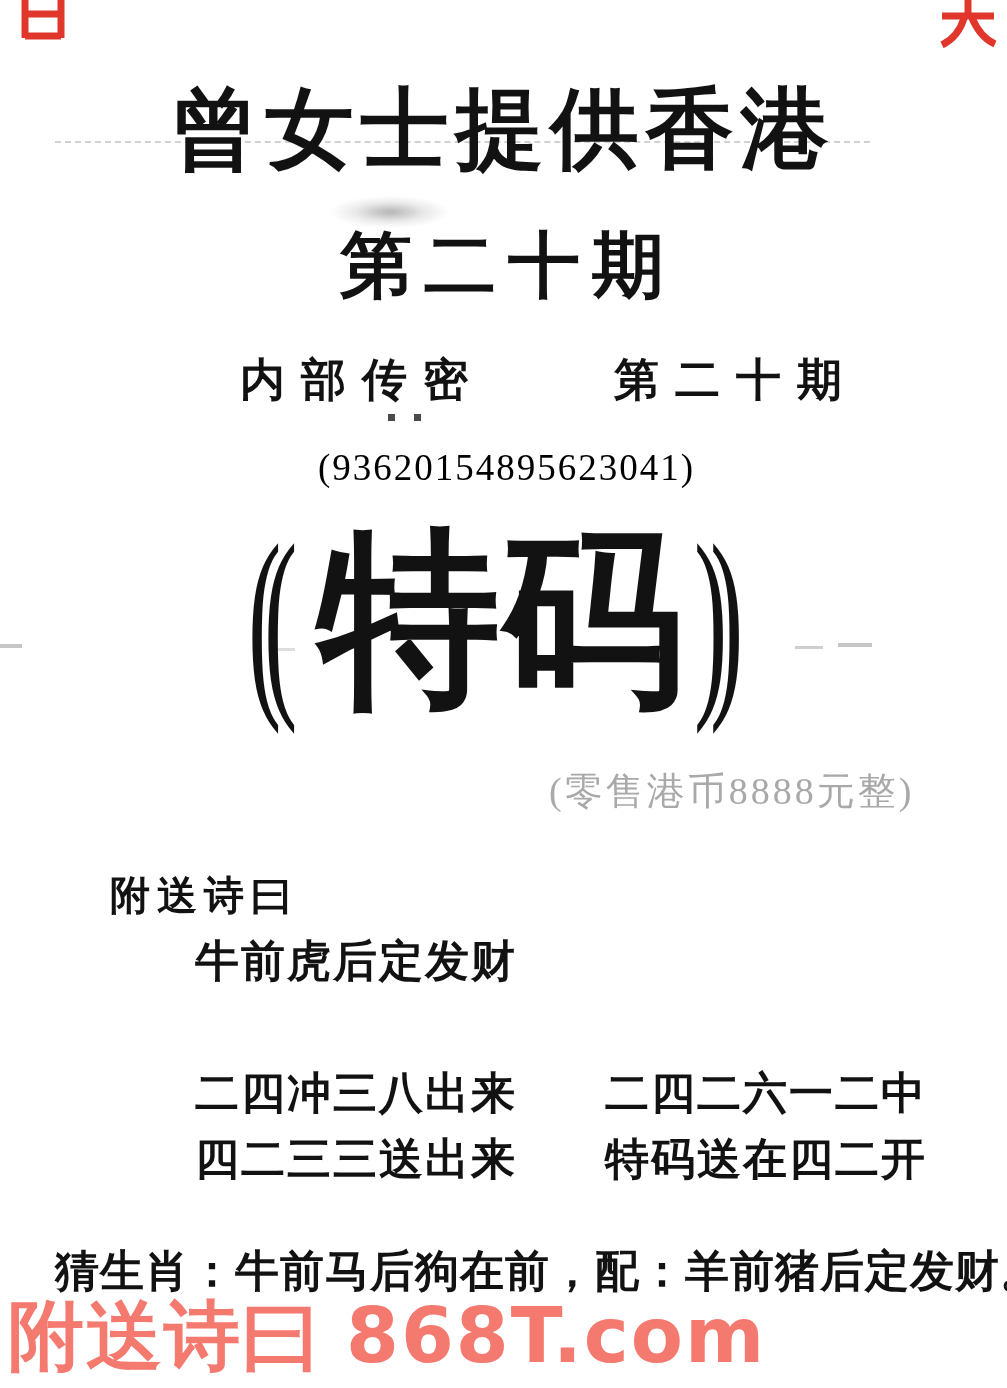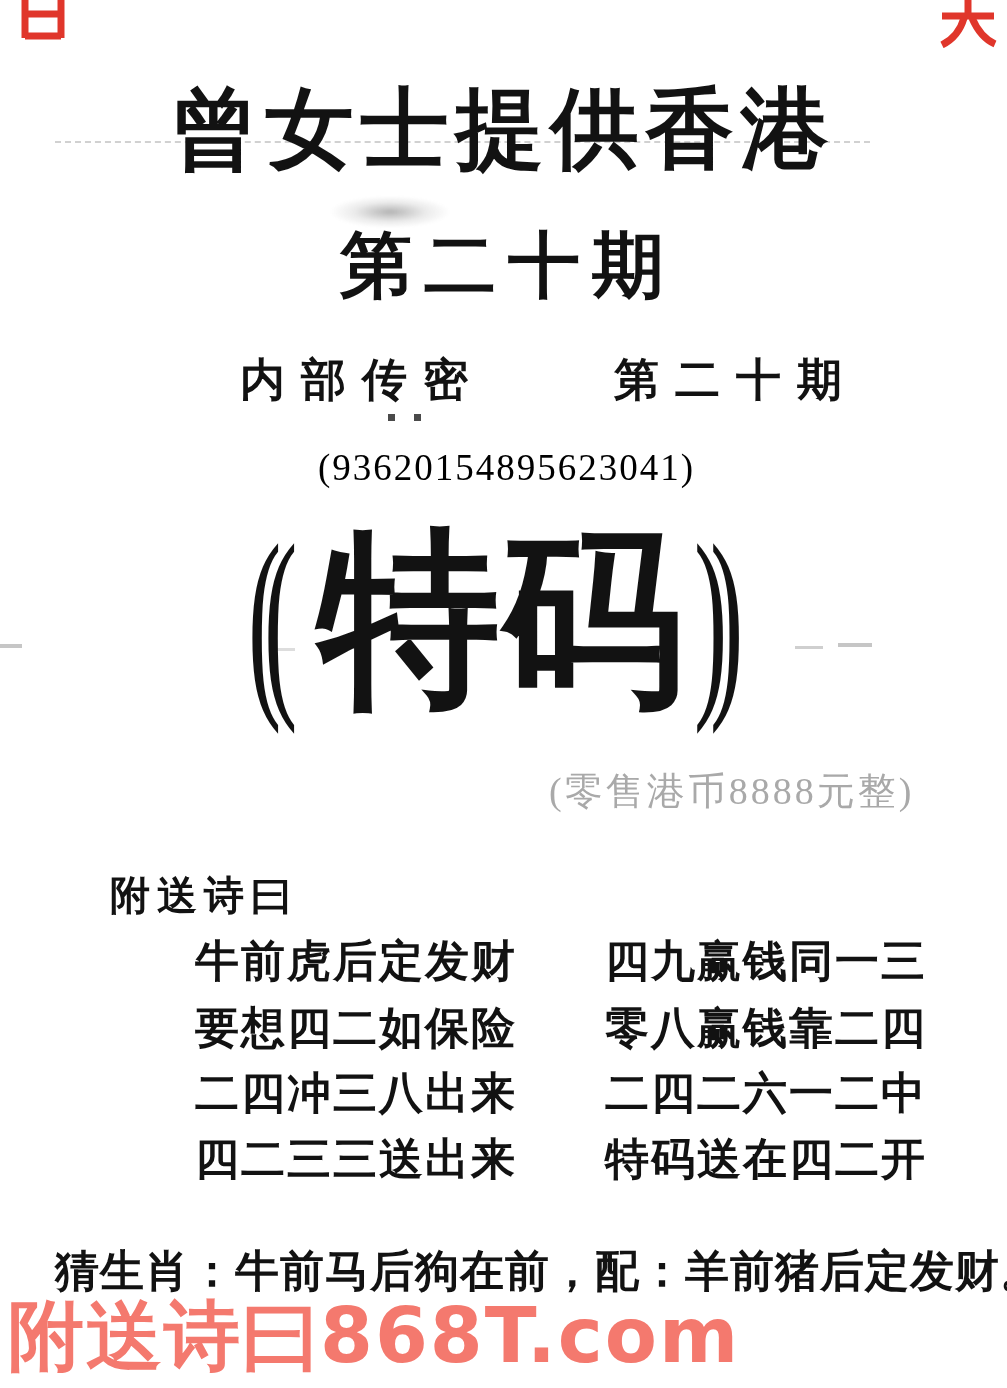--- a/index.html
+++ b/index.html
@@ -97,21 +97,21 @@
     font-size: 44px; font-weight: 700; letter-spacing: 1px; white-space: nowrap;
   }
 
   
   .footer {
     position: absolute; top: 1294px; left: 8px;
     font-family: "DejaVu Sans", sans-serif;
     font-size: 76px; font-weight: 800; color: #f4796e;
     letter-spacing: 2px; white-space: nowrap; line-height: 1.1;
   }
-  .footer .site { }
+  .footer .site { margin-left: 26px; }
 </style>
 </head>
 <body>
 
 <div class="page">
 
   <span class="corner left">
     <svg width="50" height="42" viewBox="0 0 50 42">
       <g stroke="#e0362b" stroke-width="7" fill="none">
         <path d="M7 0 V38"></path>
@@ -159,25 +159,20 @@
       <span class="g">)</span>
       <span class="g dup">)</span>
     </span>
   </div>
   <div class="price">(零售港币8888元整)</div>
 
   <div class="poem-header">附送诗曰</div>
 
   <div class="poem-row r0">
     <span>牛前虎后定发财</span>
-    <span>四九赢钱同一三</span>
-  </div>
-  <div class="poem-row r1">
-    <span>要想四二如保险</span>
-    <span>零八赢钱靠二四</span>
   </div>
   <div class="poem-row r3">
     <span>四二三三送出来</span>
     <span>特码送在四二开</span>
   </div>
   <div class="poem-row r2">
     <span>二四冲三八出来</span>
     <span>二四二六一二中</span>
   </div>
 

